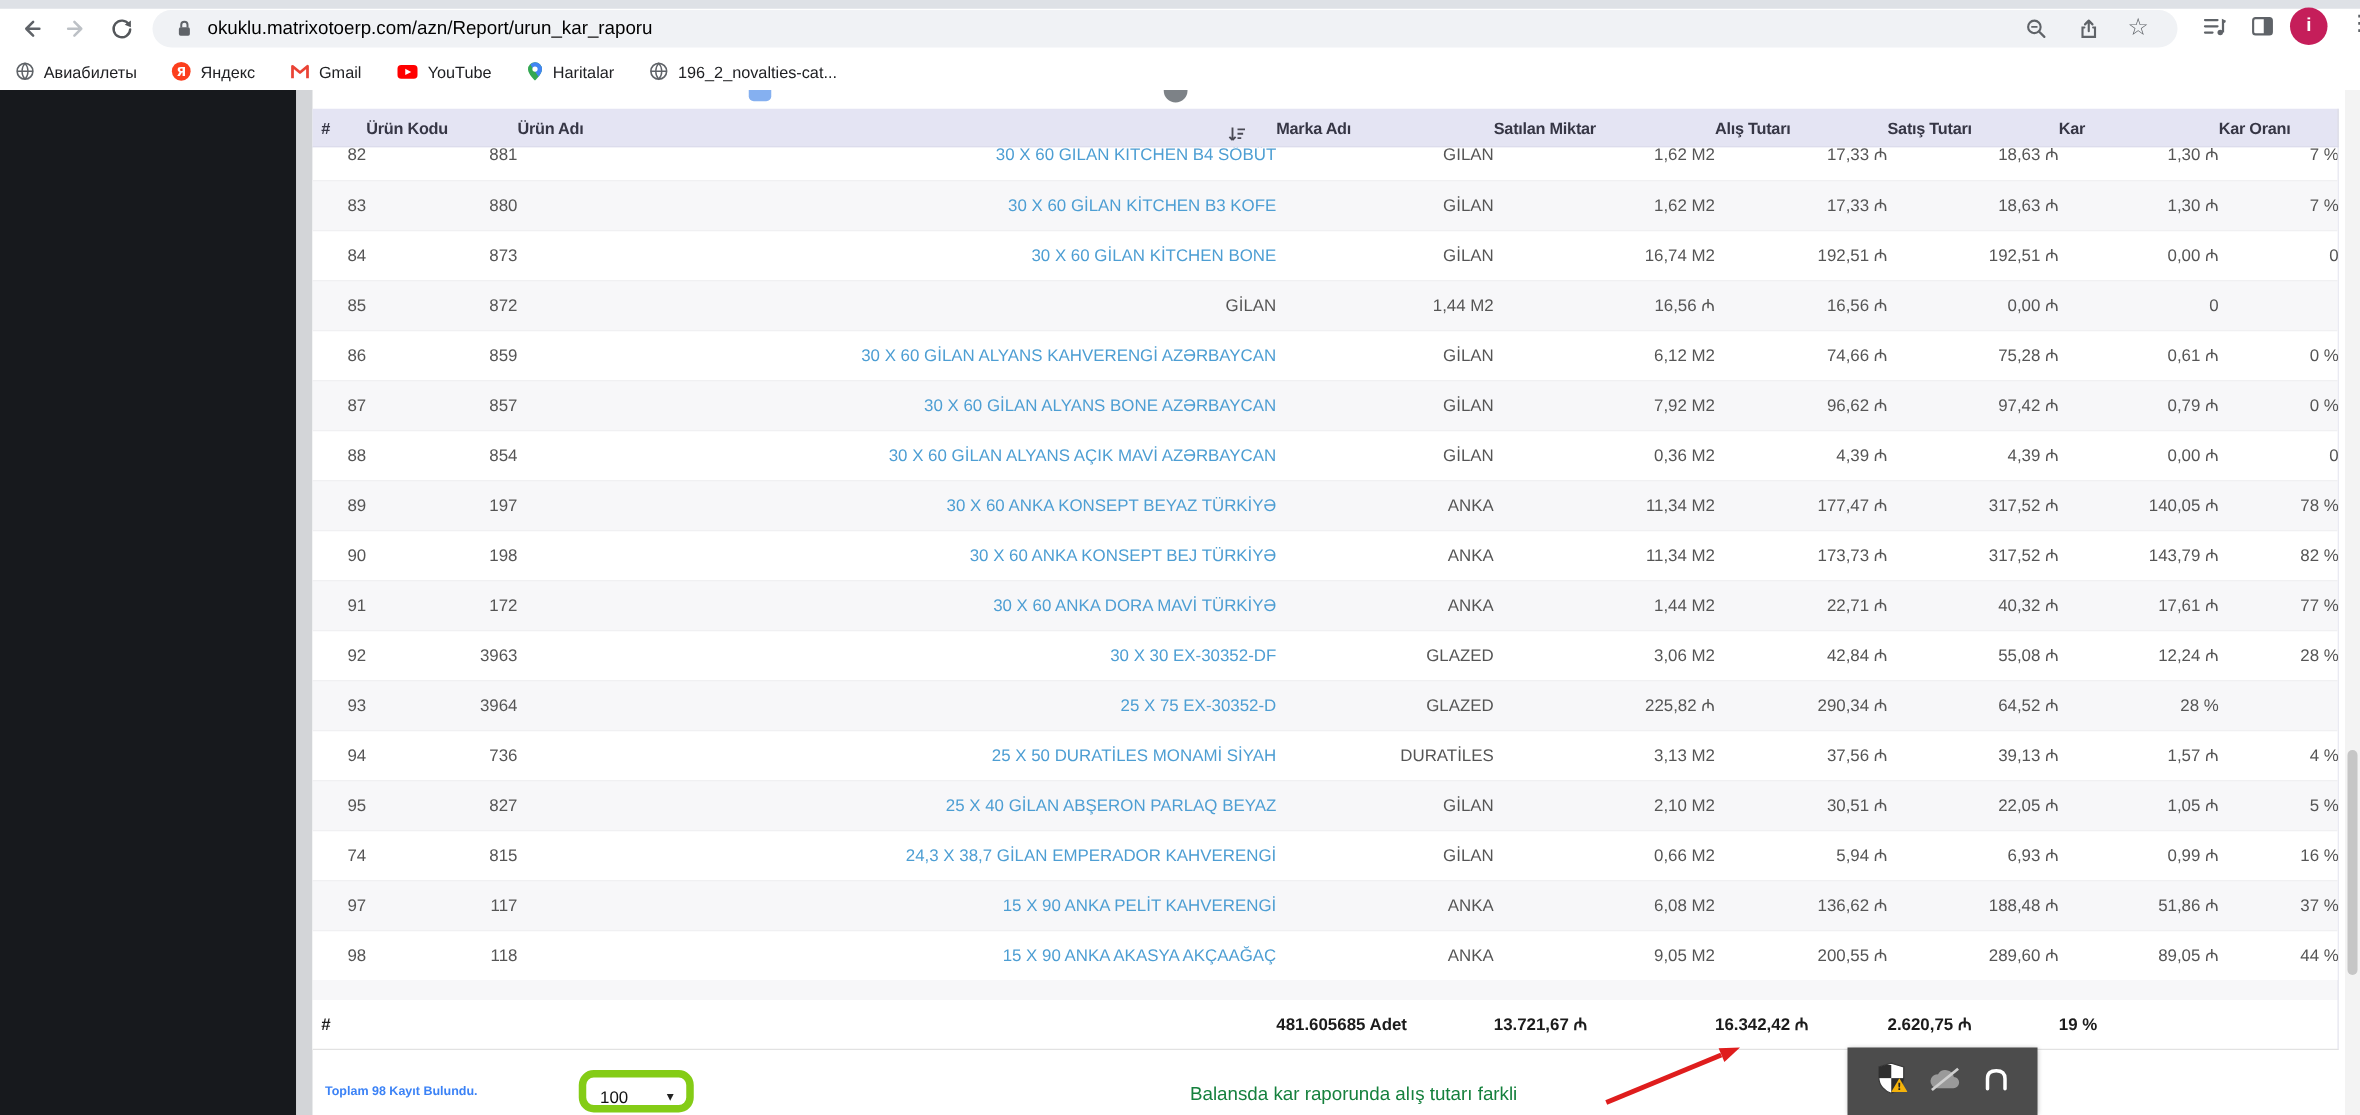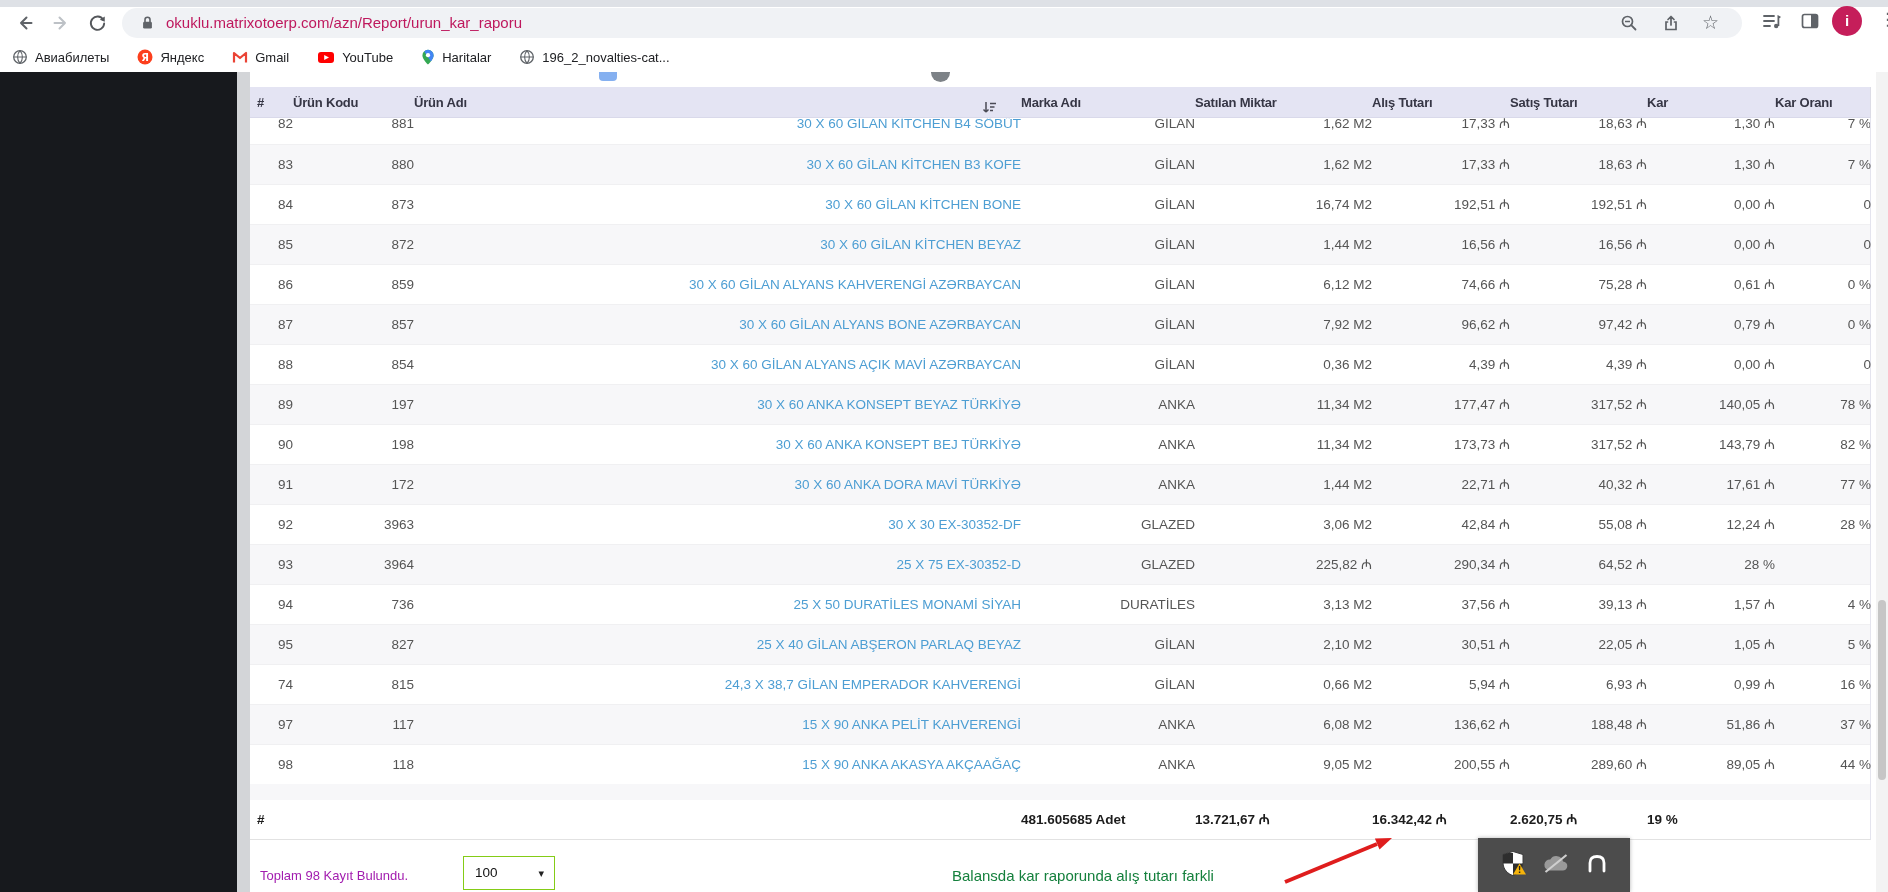--- a/index.html
+++ b/index.html
@@ -7,21 +7,21 @@
     font-family:"Liberation Sans","DejaVu Sans",sans-serif; }
   body { position:relative; }
 
   
   #chrome-top { position:absolute; left:0; top:0; width:1888px; height:42px; background:#fff; }
   #tabstrip-sliver { position:absolute; left:0; top:0; width:1888px; height:7px; background:#dee1e6; }
   .nav-btn { position:absolute; top:10px; width:26px; height:26px; display:flex; align-items:center; justify-content:center; border-radius:50%; cursor:pointer; }
   #btn-back { left:12px; } #btn-forward { left:48px; } #btn-refresh { left:84px; }
   #omnibox { position:absolute; left:122px; top:8px; width:1620px; height:30px; background:#f0f2f5; border-radius:15px; }
   #lock-wrap { position:absolute; left:18px; top:7px; }
-  #url-text { position:absolute; left:44px; top:0; height:30px; line-height:30px; font-size:15px; color:#be185d; white-space:nowrap; }
+  #url-text { position:absolute; left:44px; top:0; height:30px; line-height:30px; font-size:15px; color:#000000; white-space:nowrap; }
   .pill-ic { position:absolute; top:6px; width:18px; height:18px; }
   #ic-zoom { left:1498px; } #ic-share { left:1540px; }
   #ic-star { left:1580px; top:2px; font-size:19px; color:#5f6368; line-height:26px; }
   .outer-ic { position:absolute; top:11px; width:20px; height:20px; }
   #ic-media { left:1762px; } #ic-panel { left:1800px; }
   #avatar { position:absolute; left:1832px; top:6px; width:30px; height:30px; border-radius:50%; background:#c51e5a; color:#fff; font-size:15px; font-weight:bold; text-align:center; line-height:30px; }
   #ic-dots { position:absolute; left:1879px; top:9px; font-size:17px; color:#5f6368; }
 
   
   #bookmarks-bar { position:absolute; left:0; top:42px; width:1888px; height:30px; background:#fff; display:flex; align-items:center; padding-left:12px; gap:28px; }
@@ -48,22 +48,22 @@
   .t-row .cell { line-height:39px; font-size:13.5px; color:#555; white-space:nowrap; overflow:hidden; }
   .cell.link { color:#4d9ed3; cursor:pointer; }
   .t-rowclip { height:26px; overflow:hidden; }
   .t-rowclip .t-row { margin-top:-14px; border-top:none; }
   #sort-icon { position:absolute; right:24px; top:8px; width:15px; height:15px; }
   .t-empty { height:16px; background:#f7f7f9; border-right:1px solid #e4e4ee; }
   .t-total { height:40px; background:#fff; border-bottom:1px solid #e2e2e2; border-right:1px solid #e4e4ee; }
   .t-total .cell { line-height:40px; font-size:13.5px; font-weight:bold; color:#1c1c1c; white-space:nowrap; }
 
   
-  #footer-label { position:absolute; left:260px; top:868px; font-size:13px; color:#a21caf; }
-  #page-size-select { position:absolute; left:463px; top:856px; width:92px; height:34px; border:1px solid #84cc16; border-radius:0; background:#fff; cursor:pointer; }
+  #footer-label { position:absolute; left:260px; top:868px; font-size:10px; color:#3b82f6;font-weight:bold; }
+  #page-size-select { position:absolute; left:463px; top:856px; width:92px; height:34px; border:6px solid #84cc16; border-radius:12px; background:#fff; cursor:pointer; }
   #page-size-value { position:absolute; left:11px; top:0; line-height:32px; font-size:13.5px; color:#111; }
   #page-size-chevron { position:absolute; right:10px; top:0; line-height:32px; font-size:11px; color:#222; }
 
   
   #red-note { position:absolute; left:952px; top:867px; font-size:15px; color:#15803d; white-space:nowrap;text-align:right; }
   #red-arrow { position:absolute; left:1240px; top:826px; }
 
   
   #tray { position:absolute; left:1478px; top:838px; width:152px; height:54px; background:#4c4c4c; display:flex; align-items:center; justify-content:space-around; padding:0 14px; box-shadow:0 0 4px rgba(0,0,0,.3); }
 </style>
@@ -240,21 +240,20 @@
         <div class="cell c3">GİLAN</div>
         <div class="cell c4">16,74 M2</div>
         <div class="cell c5">192,51 ₼</div>
         <div class="cell c6">192,51 ₼</div>
         <div class="cell c7">0,00 ₼</div>
         <div class="cell c8">0</div>
       </div>
       <div class="t-row t-grid stripe">
         <div class="cell c0">85</div>
         <div class="cell c1">872</div>
-        <div class="cell c2 link">30 X 60 GİLAN KİTCHEN BEYAZ</div>
         <div class="cell c3">GİLAN</div>
         <div class="cell c4">1,44 M2</div>
         <div class="cell c5">16,56 ₼</div>
         <div class="cell c6">16,56 ₼</div>
         <div class="cell c7">0,00 ₼</div>
         <div class="cell c8">0</div>
       </div>
       <div class="t-row t-grid">
         <div class="cell c0">86</div>
         <div class="cell c1">859</div>

